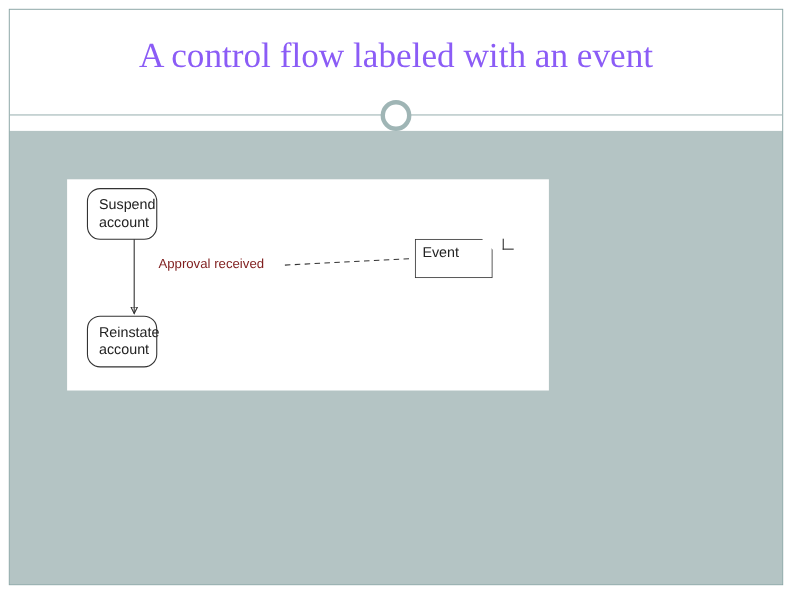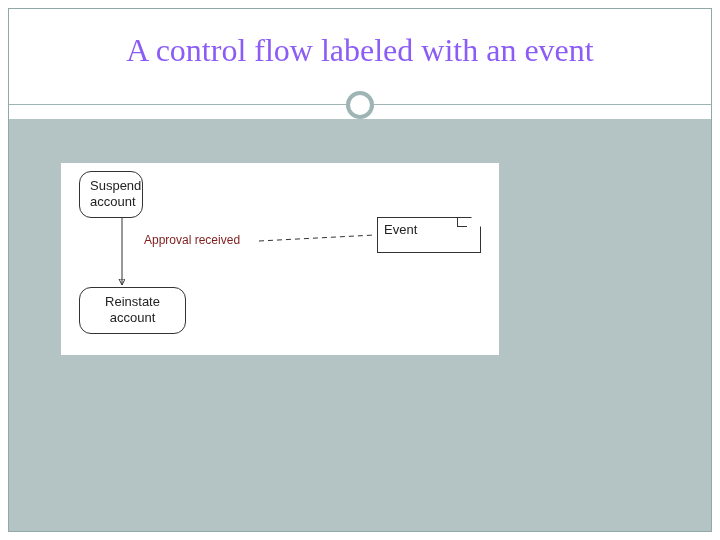--- a/index.html
+++ b/index.html
@@ -76,36 +76,36 @@
     border-radius: 12px;
     background: #fff;
     font-family: Arial, Helvetica, sans-serif;
     font-size: 13px;
     color: #222;
     text-align: center;
     padding: 6px 10px;
     line-height: 1.25;
   }
   .act1 { top: 8px; left: 18px; width: 64px; }
-  .act2 { top: 124px; left: 18px; width: 107px; }
+  .act2 { top: 124px; left: 18px; width: 64px; }
   .flow-label {
     position: absolute;
     top: 70px;
     left: 80px;
     font-family: Arial, Helvetica, sans-serif;
     font-size: 12px;
     color: #7f1d1d;
     background: #fff;
     padding: 0 3px;
   }
   .note-box {
     position: absolute;
     top: 54px;
     left: 316px;
-    width: 104px;
+    width: 71px;
     height: 36px;
     border: 1px solid #333;
     background: #fff;
     font-family: Arial, Helvetica, sans-serif;
     font-size: 13px;
     color: #222;
     padding: 4px 6px;
     clip-path: polygon(0 0, calc(100% - 10px) 0, 100% 10px, 100% 100%, 0 100%);
   }
   .note-fold {

